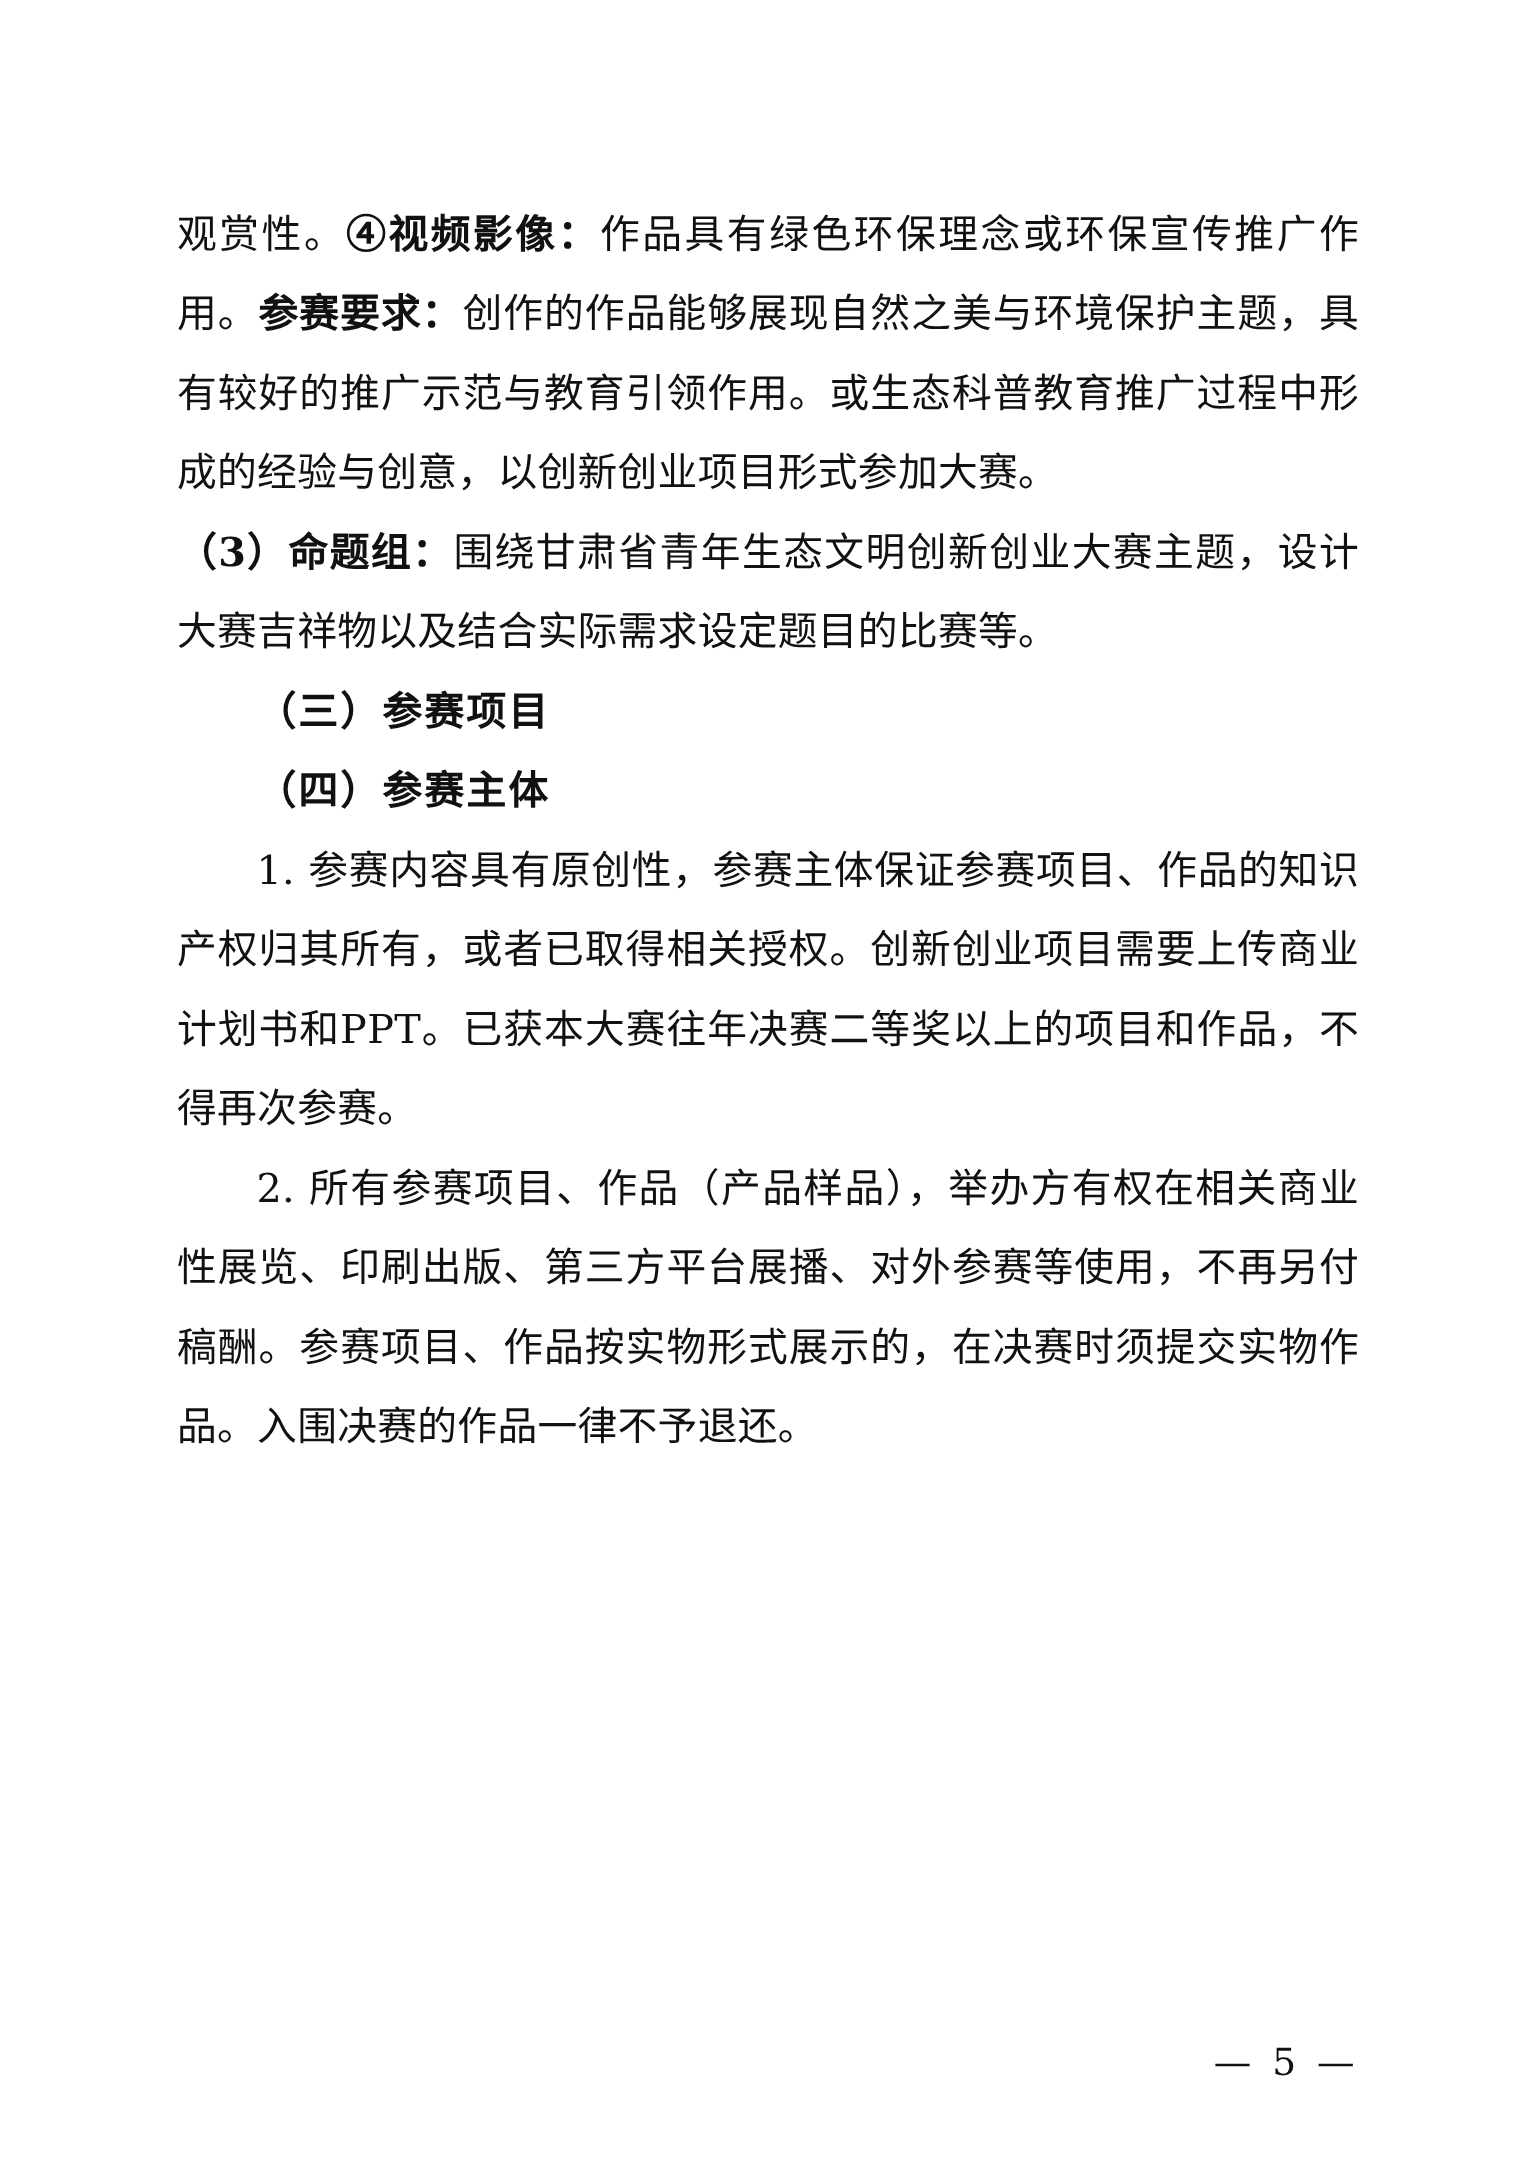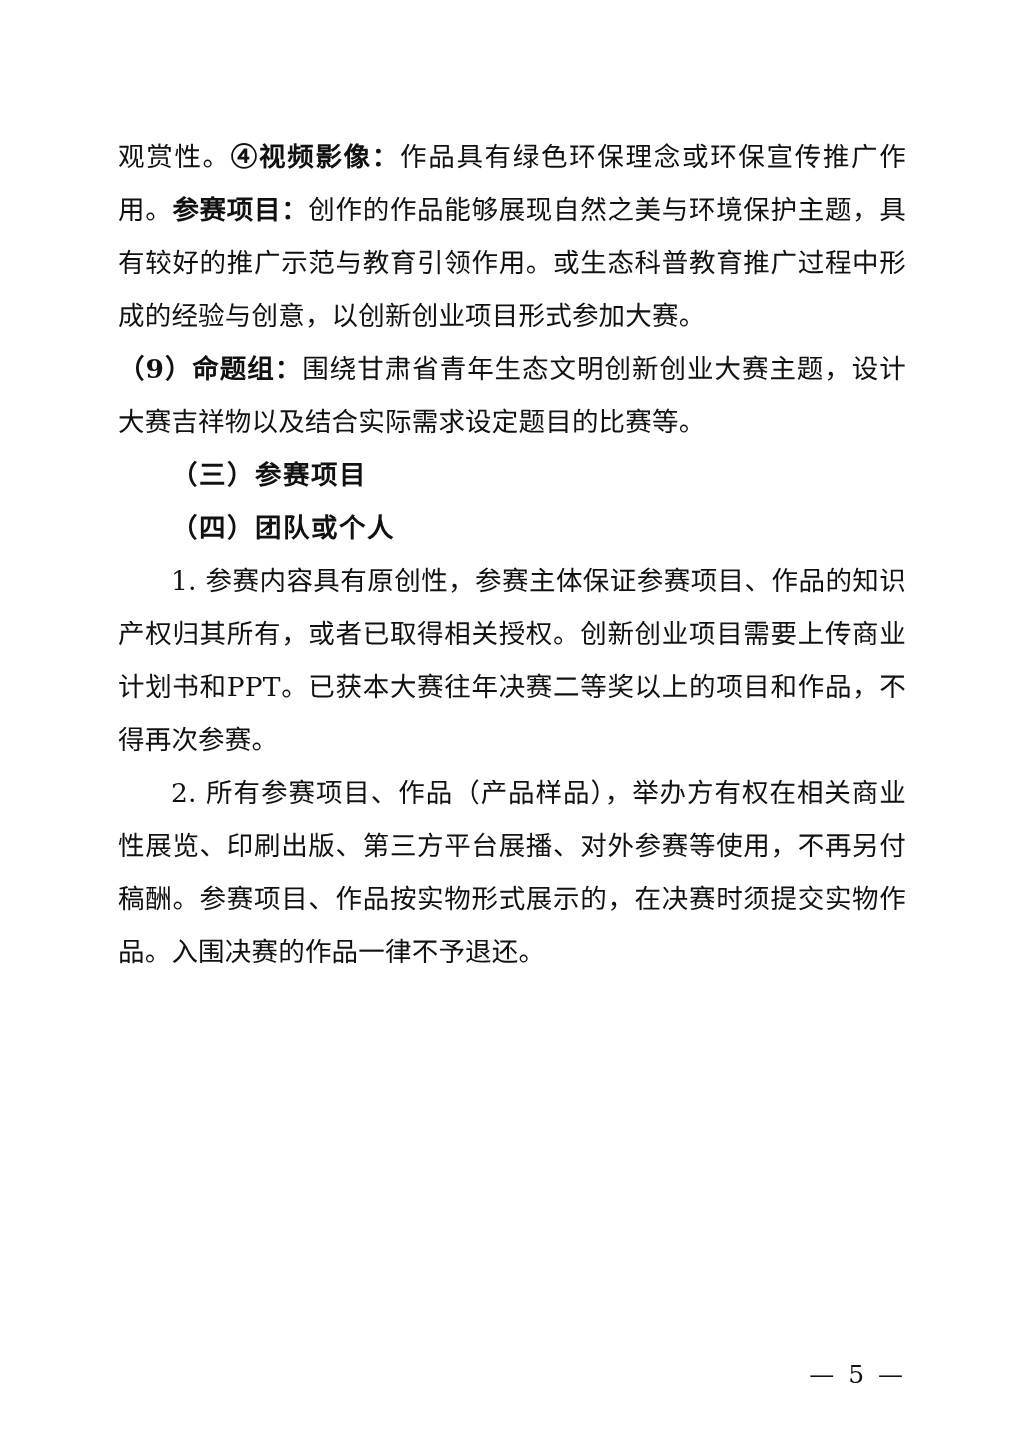--- a/index.html
+++ b/index.html
@@ -55,21 +55,21 @@
     font-size: 25px;
     letter-spacing: 3px;
     color: #111111;
   }
 </style>
 </head>
 <body>
 
 <div class="page">
   <div class="doc-body" id="doc-body">
-      <p class="para "><span>观赏性。</span><span class="b">④视频影像：</span><span>作品具有绿色环保理念或环保宣传推广作用。</span><span class="b">参赛项目：</span><span>创作的作品能够展现自然之美与环境保护主题，具有较好的推广示范与教育引领作用。或生态科普教育推广过程中形成的经验与创意，以创新创业项目形式参加大赛。</span></p>
-      <p class="para "><span class="b">（9）命题组：</span><span>围绕甘肃省青年生态文明创新创业大赛主题，设计大赛吉祥物以及结合实际需求设定题目的比赛等。</span></p>
+      <p class="para "><span>观赏性。</span><span class="b">④视频影像：</span><span>作品具有绿色环保理念或环保宣传推广作用。</span><span class="b">参赛要求：</span><span>创作的作品能够展现自然之美与环境保护主题，具有较好的推广示范与教育引领作用。或生态科普教育推广过程中形成的经验与创意，以创新创业项目形式参加大赛。</span></p>
+      <p class="para "><span class="b">（3）命题组：</span><span>围绕甘肃省青年生态文明创新创业大赛主题，设计大赛吉祥物以及结合实际需求设定题目的比赛等。</span></p>
       <p class="para heading"><span class="b">（三）参赛项目</span></p>
-      <p class="para heading"><span class="b">（四）团队或个人</span></p>
+      <p class="para heading"><span class="b">（四）参赛主体</span></p>
       <p class="para indent2"><span>1. 参赛内容具有原创性，参赛主体保证参赛项目、作品的知识产权归其所有，或者已取得相关授权。创新创业项目需要上传商业计划书和PPT。已获本大赛往年决赛二等奖以上的项目和作品，不得再次参赛。</span></p>
       <p class="para indent2"><span>2. 所有参赛项目、作品（产品样品），举办方有权在相关商业性展览、印刷出版、第三方平台展播、对外参赛等使用，不再另付稿酬。参赛项目、作品按实物形式展示的，在决赛时须提交实物作品。入围决赛的作品一律不予退还。</span></p>
     </div>
   <div class="footer">— 5 —</div>
 </div>
 
 </body></html>

